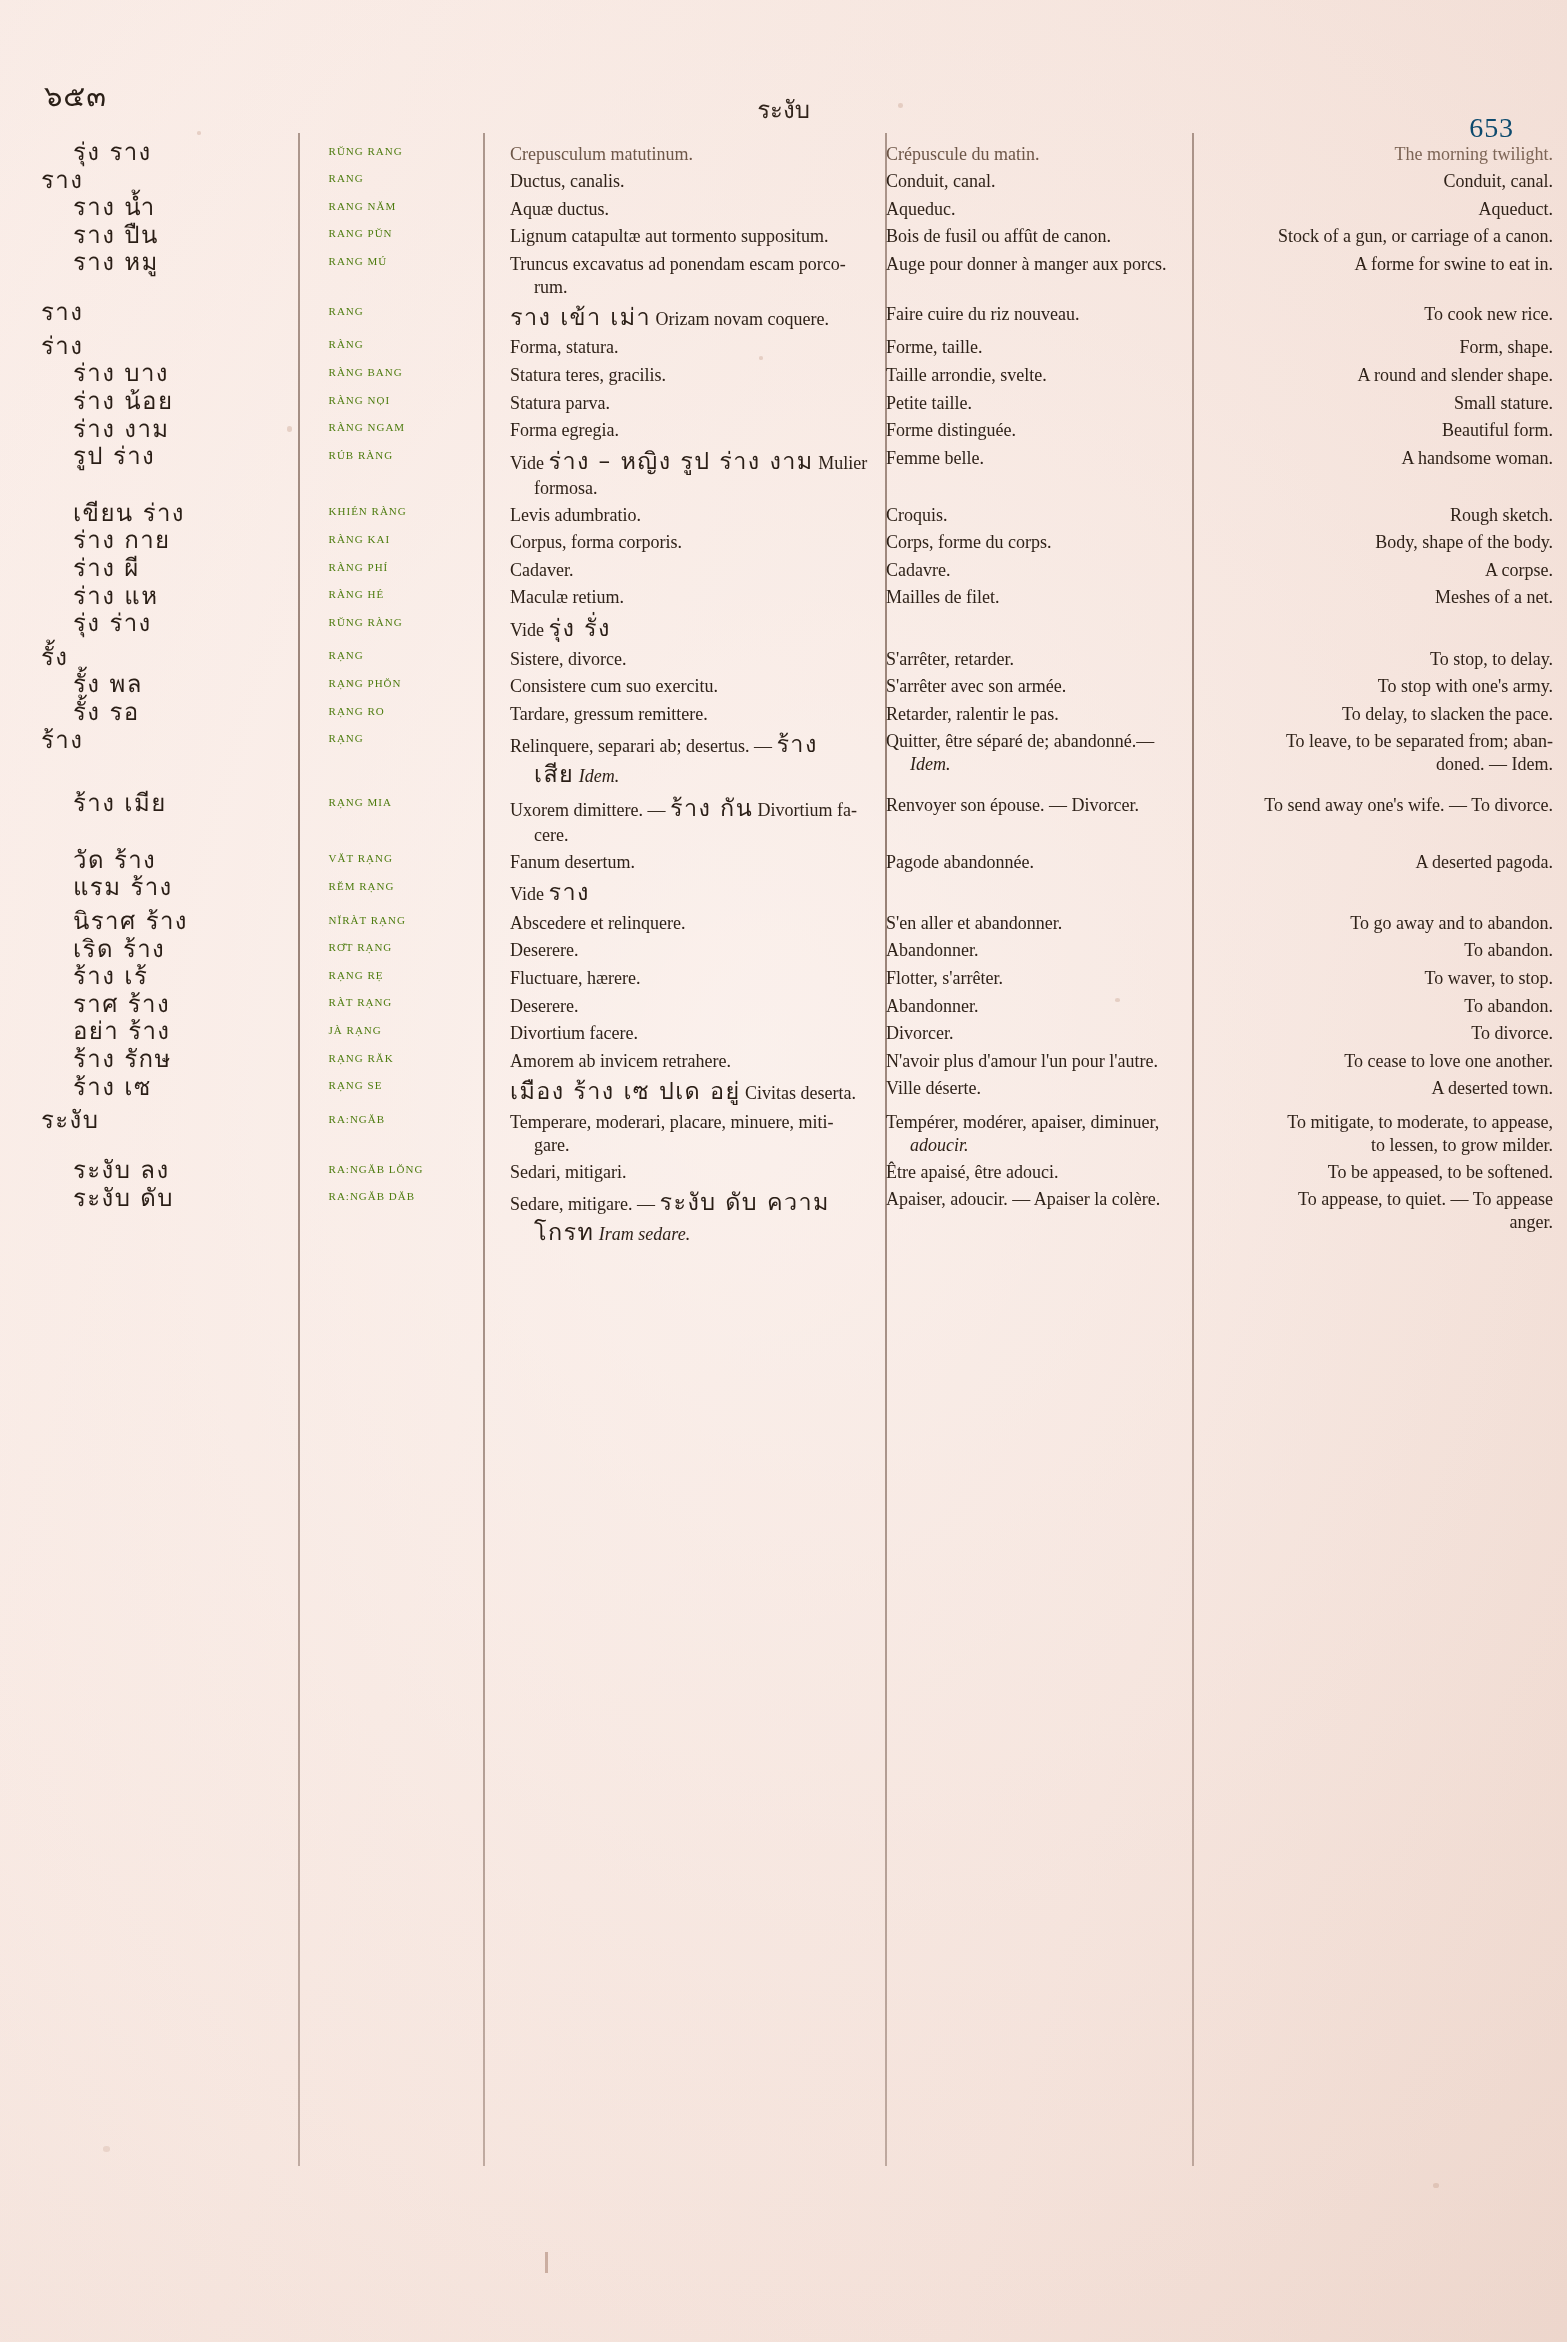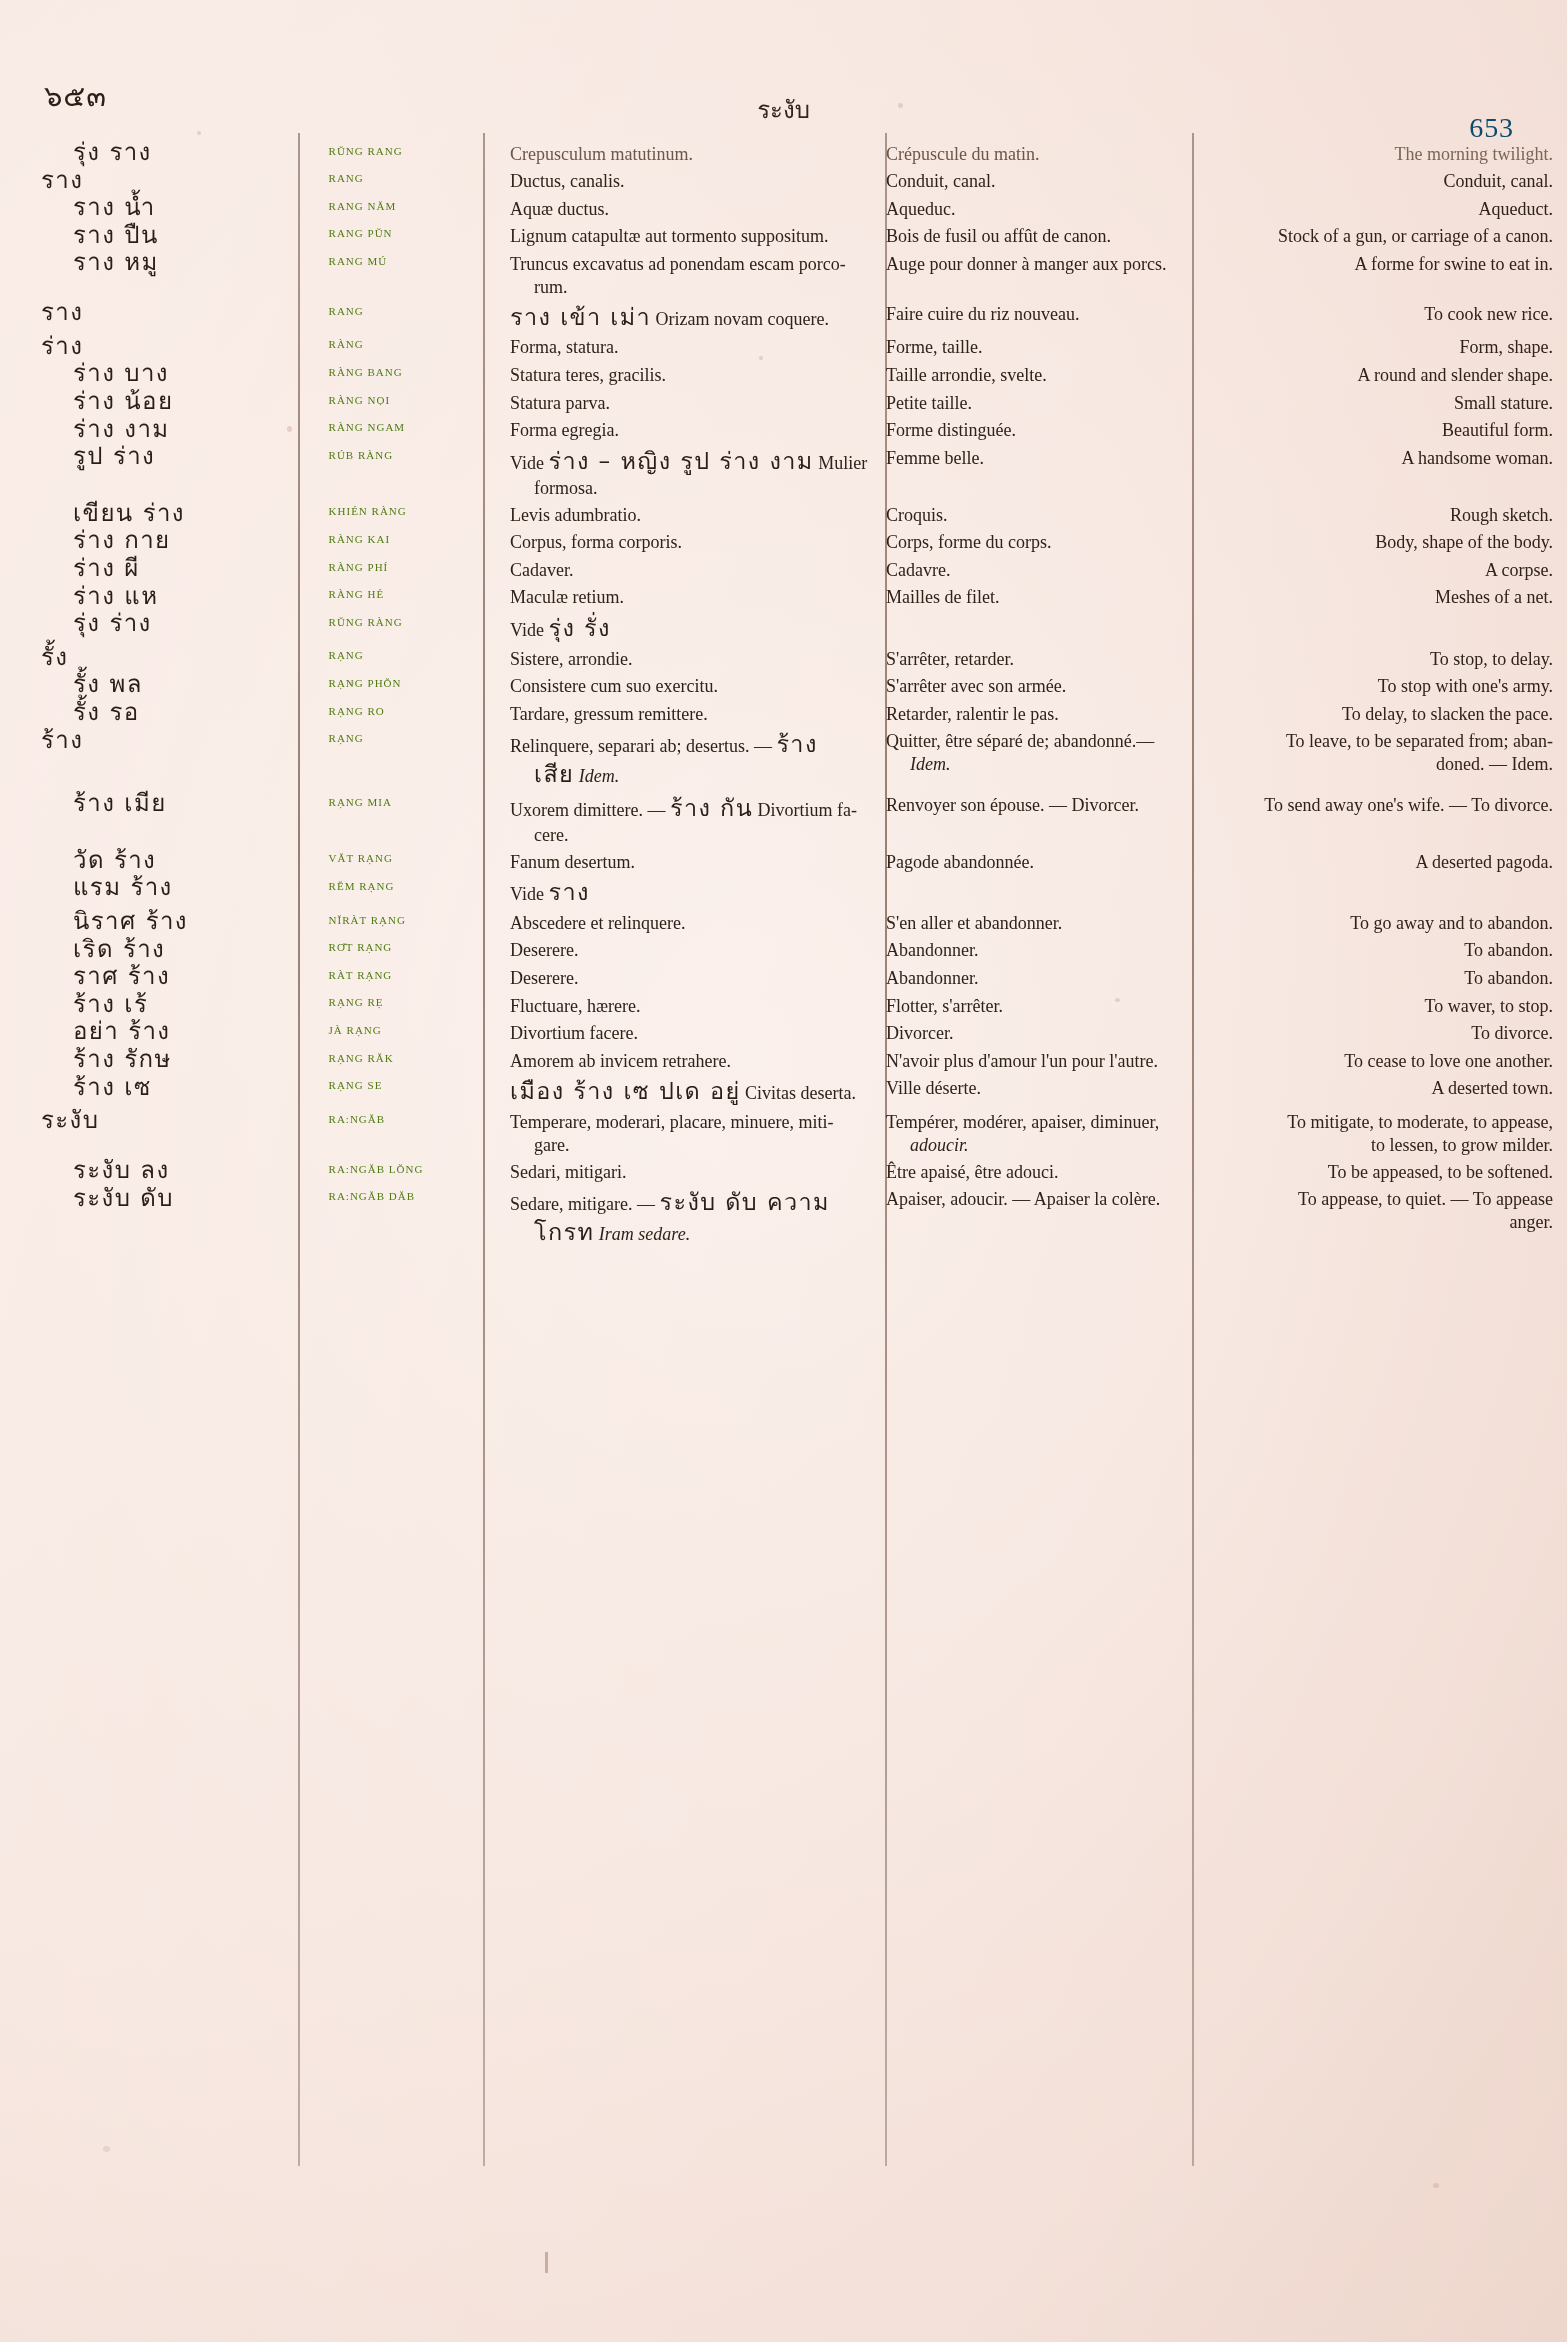--- a/index.html
+++ b/index.html
@@ -453,21 +453,21 @@
           </td>
         </tr>
         <tr>
           <td>
             <div class="thai">รั้ง</div>
           </td>
           <td>
             <div class="rom">RẠNG</div>
           </td>
           <td>
-            <div class="lat"><span>Sistere, arrondie.</span></div>
+            <div class="lat"><span>Sistere, divorce.</span></div>
           </td>
           <td>
             <div class="fr"><span>S'arrêter, retarder.</span></div>
           </td>
           <td>
             <div class="en"><span>To stop, to delay.</span></div>
           </td>
         </tr>
         <tr>
           <td>
@@ -600,50 +600,50 @@
           </td>
           <td>
             <div class="fr"><span>Abandonner.</span></div>
           </td>
           <td>
             <div class="en"><span>To abandon.</span></div>
           </td>
         </tr>
         <tr>
           <td>
+            <div class="thai ind">ร้าง เร้</div>
+          </td>
+          <td>
+            <div class="rom">RẠNG RẸ</div>
+          </td>
+          <td>
+            <div class="lat"><span>Fluctuare, hærere.</span></div>
+          </td>
+          <td>
+            <div class="fr"><span>Flotter, s'arrêter.</span></div>
+          </td>
+          <td>
+            <div class="en"><span>To waver, to stop.</span></div>
+          </td>
+        </tr>
+        <tr>
+          <td>
             <div class="thai ind">ราศ ร้าง</div>
           </td>
           <td>
             <div class="rom">RÀT RẠNG</div>
           </td>
           <td>
             <div class="lat"><span>Deserere.</span></div>
           </td>
           <td>
             <div class="fr"><span>Abandonner.</span></div>
           </td>
           <td>
             <div class="en"><span>To abandon.</span></div>
-          </td>
-        </tr>
-        <tr>
-          <td>
-            <div class="thai ind">ร้าง เร้</div>
-          </td>
-          <td>
-            <div class="rom">RẠNG RẸ</div>
-          </td>
-          <td>
-            <div class="lat"><span>Fluctuare, hærere.</span></div>
-          </td>
-          <td>
-            <div class="fr"><span>Flotter, s'arrêter.</span></div>
-          </td>
-          <td>
-            <div class="en"><span>To waver, to stop.</span></div>
           </td>
         </tr>
         <tr>
           <td>
             <div class="thai ind">อย่า ร้าง</div>
           </td>
           <td>
             <div class="rom">JÀ RẠNG</div>
           </td>
           <td>

